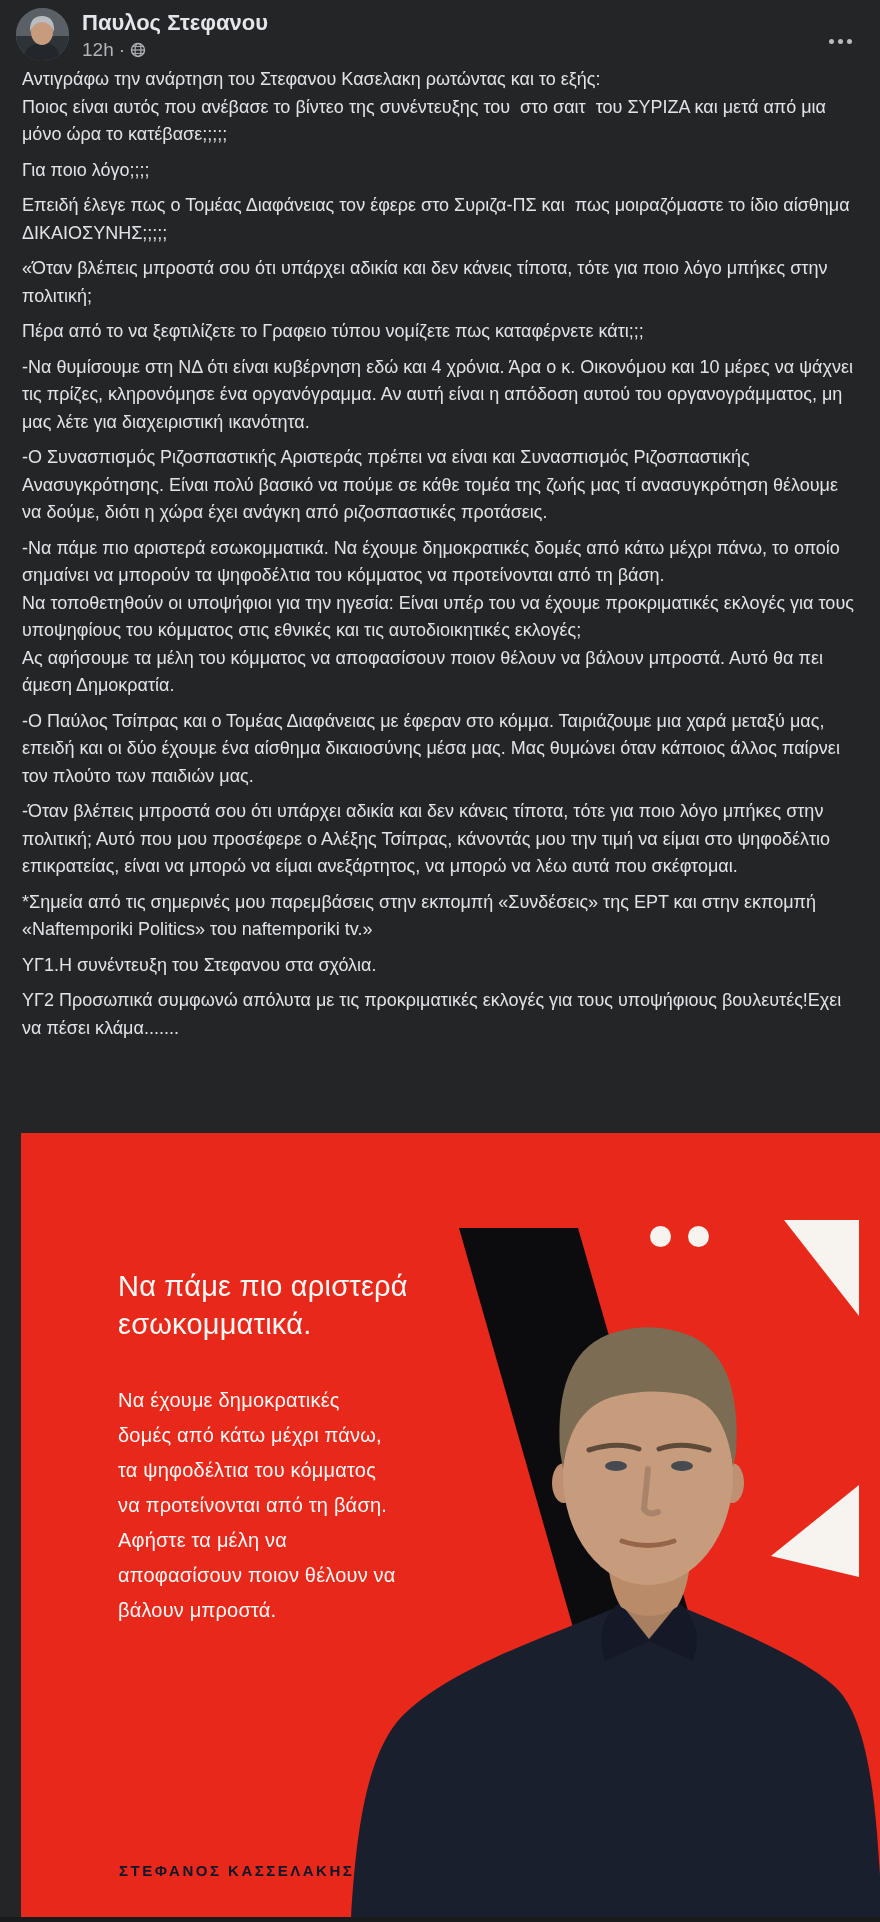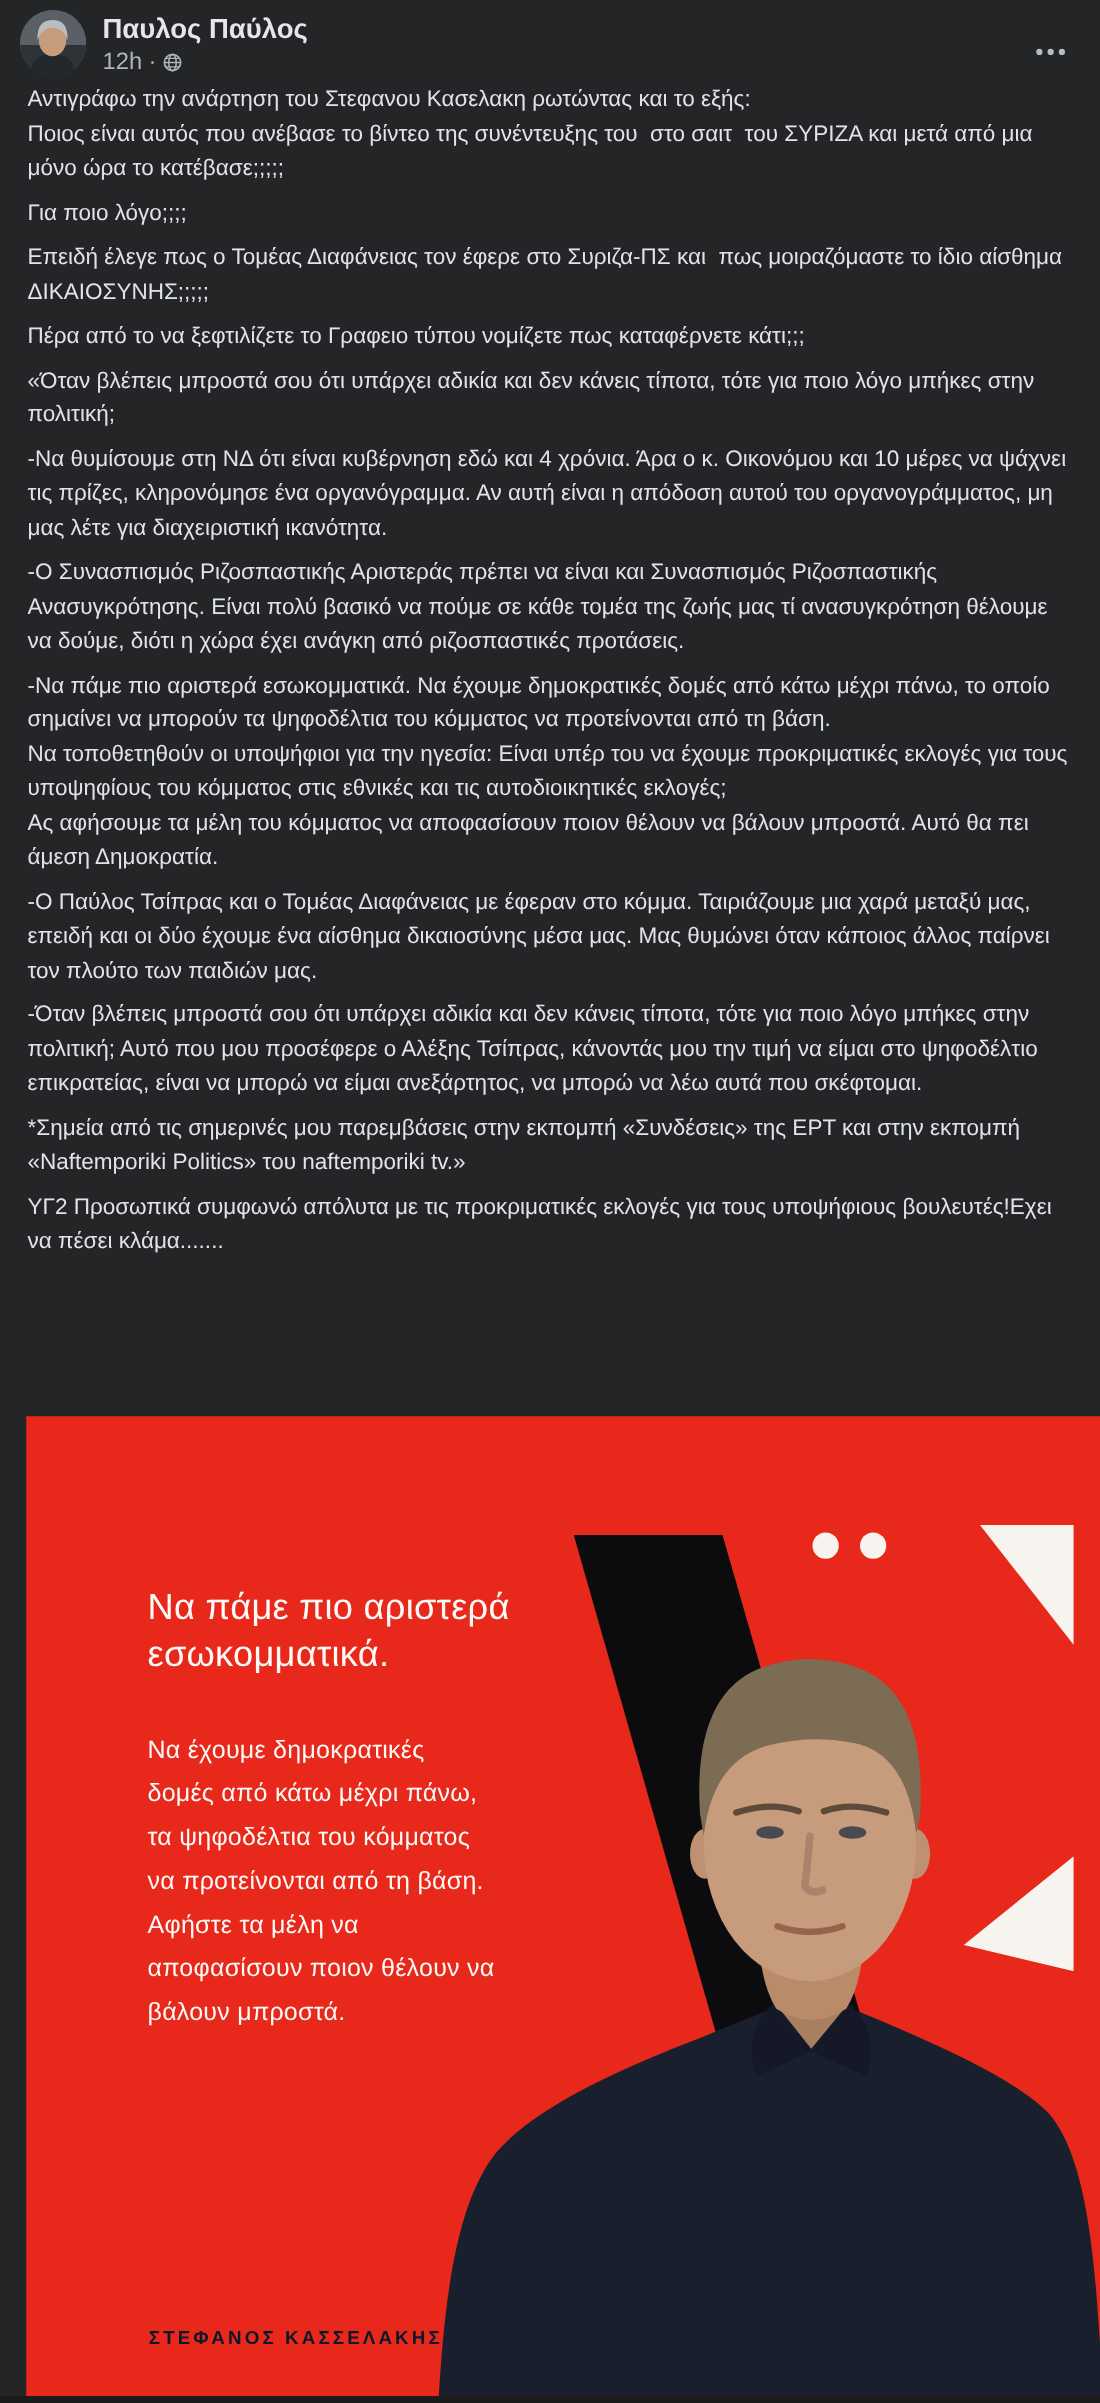--- a/index.html
+++ b/index.html
@@ -48,21 +48,21 @@
     <div class="avatar">
       <svg width="53" height="53" viewBox="0 0 53 53">
         <rect width="53" height="53" fill="#5a6066"></rect>
         <rect y="28" width="53" height="25" fill="#2e3338"></rect>
         <ellipse cx="26" cy="47" rx="17" ry="12" fill="#23262b"></ellipse>
         <ellipse cx="26" cy="24" rx="11" ry="13" fill="#c79c7d"></ellipse>
         <path d="M14 20 Q15 8 26 8 Q37 8 38 20 L38 24 Q34 14 26 14 Q18 14 14 24 Z" fill="#b9bcc0"></path>
       </svg>
     </div>
     <div class="h-text">
-      <div class="author">Παυλος Παύλος</div>
+      <div class="author">Παυλος Στεφανου</div>
       <div class="meta">
         <span>12h</span>
         <span>·</span>
         <svg width="16" height="16" viewBox="0 0 16 16">
           <circle cx="8" cy="8" r="6.5" fill="none" stroke="#b0b3b8" stroke-width="1.4"></circle>
           <ellipse cx="8" cy="8" rx="3" ry="6.5" fill="none" stroke="#b0b3b8" stroke-width="1.2"></ellipse>
           <line x1="1.5" y1="8" x2="14.5" y2="8" stroke="#b0b3b8" stroke-width="1.2"></line>
           <line x1="2.5" y1="4.6" x2="13.5" y2="4.6" stroke="#b0b3b8" stroke-width="1"></line>
           <line x1="2.5" y1="11.4" x2="13.5" y2="11.4" stroke="#b0b3b8" stroke-width="1"></line>
         </svg>
@@ -73,30 +73,31 @@
       <span class="dot"></span>
       <span class="dot"></span>
     </div>
   </div>
 
   <div class="post-text">
       <p>Αντιγράφω την ανάρτηση του Στεφανου Κασελακη ρωτώντας και το εξής:
 Ποιος είναι αυτός που ανέβασε το βίντεο της συνέντευξης του  στο σαιτ  του ΣΥΡΙΖΑ και μετά από μια μόνο ώρα το κατέβασε;;;;;</p>
       <p>Για ποιο λόγο;;;;</p>
       <p>Επειδή έλεγε πως ο Τομέας Διαφάνειας τον έφερε στο Συριζα-ΠΣ και  πως μοιραζόμαστε το ίδιο αίσθημα ΔΙΚΑΙΟΣΥΝΗΣ;;;;;</p>
+      <p>«Όταν βλέπεις μπροστά σου ότι υπάρχει αδικία και δεν κάνεις τίποτα, τότε για ποιο λόγο μπήκες στην πολιτική;</p>
       <p>Πέρα από το να ξεφτιλίζετε το Γραφειο τύπου νομίζετε πως καταφέρνετε κάτι;;;</p>
-      <p>«Όταν βλέπεις μπροστά σου ότι υπάρχει αδικία και δεν κάνεις τίποτα, τότε για ποιο λόγο μπήκες στην πολιτική;</p>
       <p>-Να θυμίσουμε στη ΝΔ ότι είναι κυβέρνηση εδώ και 4 χρόνια. Άρα ο κ. Οικονόμου και 10 μέρες να ψάχνει τις πρίζες, κληρονόμησε ένα οργανόγραμμα. Αν αυτή είναι η απόδοση αυτού του οργανογράμματος, μη μας λέτε για διαχειριστική ικανότητα.</p>
       <p>-Ο Συνασπισμός Ριζοσπαστικής Αριστεράς πρέπει να είναι και Συνασπισμός Ριζοσπαστικής Ανασυγκρότησης. Είναι πολύ βασικό να πούμε σε κάθε τομέα της ζωής μας τί ανασυγκρότηση θέλουμε να δούμε, διότι η χώρα έχει ανάγκη από ριζοσπαστικές προτάσεις.</p>
       <p>-Να πάμε πιο αριστερά εσωκομματικά. Να έχουμε δημοκρατικές δομές από κάτω μέχρι πάνω, το οποίο σημαίνει να μπορούν τα ψηφοδέλτια του κόμματος να προτείνονται από τη βάση.
 Να τοποθετηθούν οι υποψήφιοι για την ηγεσία: Είναι υπέρ του να έχουμε προκριματικές εκλογές για τους υποψηφίους του κόμματος στις εθνικές και τις αυτοδιοικητικές εκλογές;
 Ας αφήσουμε τα μέλη του κόμματος να αποφασίσουν ποιον θέλουν να βάλουν μπροστά. Αυτό θα πει άμεση Δημοκρατία.</p>
       <p>-Ο Παύλος Τσίπρας και ο Τομέας Διαφάνειας με έφεραν στο κόμμα. Ταιριάζουμε μια χαρά μεταξύ μας, επειδή και οι δύο έχουμε ένα αίσθημα δικαιοσύνης μέσα μας. Μας θυμώνει όταν κάποιος άλλος παίρνει τον πλούτο των παιδιών μας.</p>
       <p>-Όταν βλέπεις μπροστά σου ότι υπάρχει αδικία και δεν κάνεις τίποτα, τότε για ποιο λόγο μπήκες στην πολιτική; Αυτό που μου προσέφερε ο Αλέξης Τσίπρας, κάνοντάς μου την τιμή να είμαι στο ψηφοδέλτιο επικρατείας, είναι να μπορώ να είμαι ανεξάρτητος, να μπορώ να λέω αυτά που σκέφτομαι.</p>
       <p>*Σημεία από τις σημερινές μου παρεμβάσεις στην εκπομπή «Συνδέσεις» της ΕΡΤ και στην εκπομπή «Naftemporiki Politics» του naftemporiki tv.»</p>
+      <p>ΥΓ1.Η συνέντευξη του Στεφανου στα σχόλια.</p>
       <p>ΥΓ2 Προσωπικά συμφωνώ απόλυτα με τις προκριματικές εκλογές για τους υποψήφιους βουλευτές!Εχει να πέσει κλάμα.......</p>
     </div>
 
   <div class="poster">
     <div class="band"></div>
     <div class="dot-w d1"></div>
     <div class="dot-w d2"></div>
     <div class="tri tri1"></div>
     <div class="tri tri2"></div>
 

